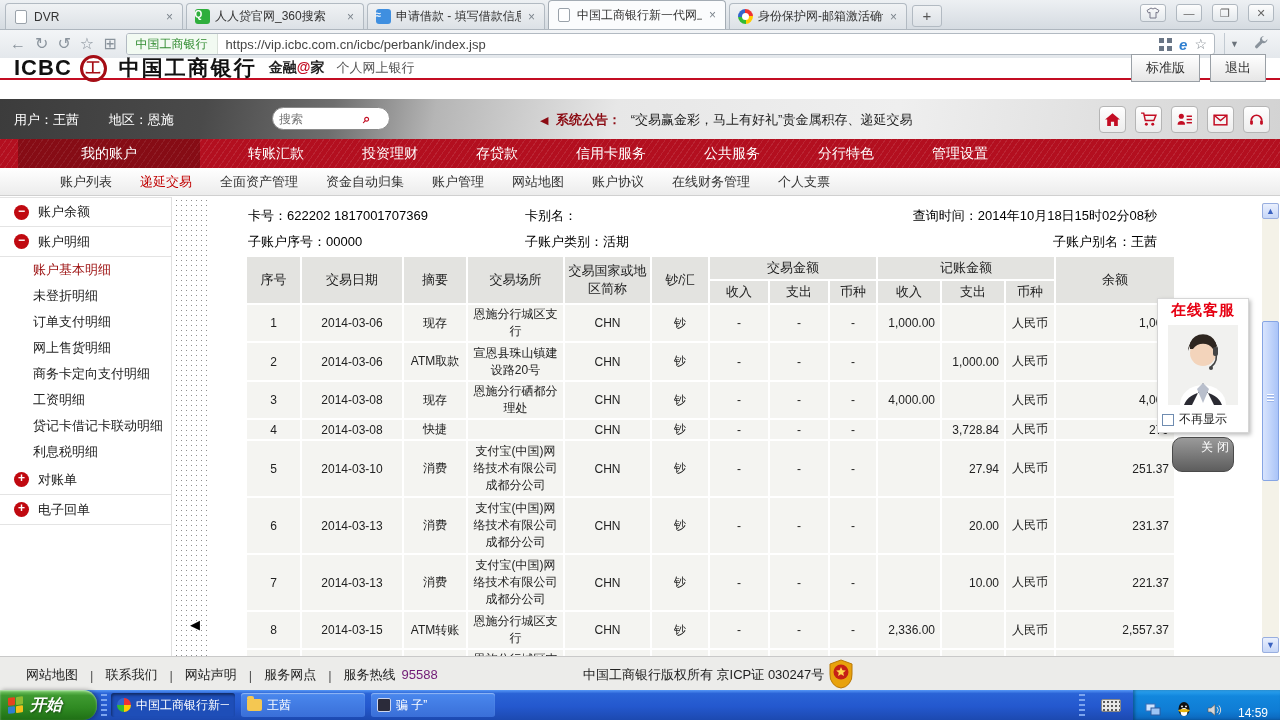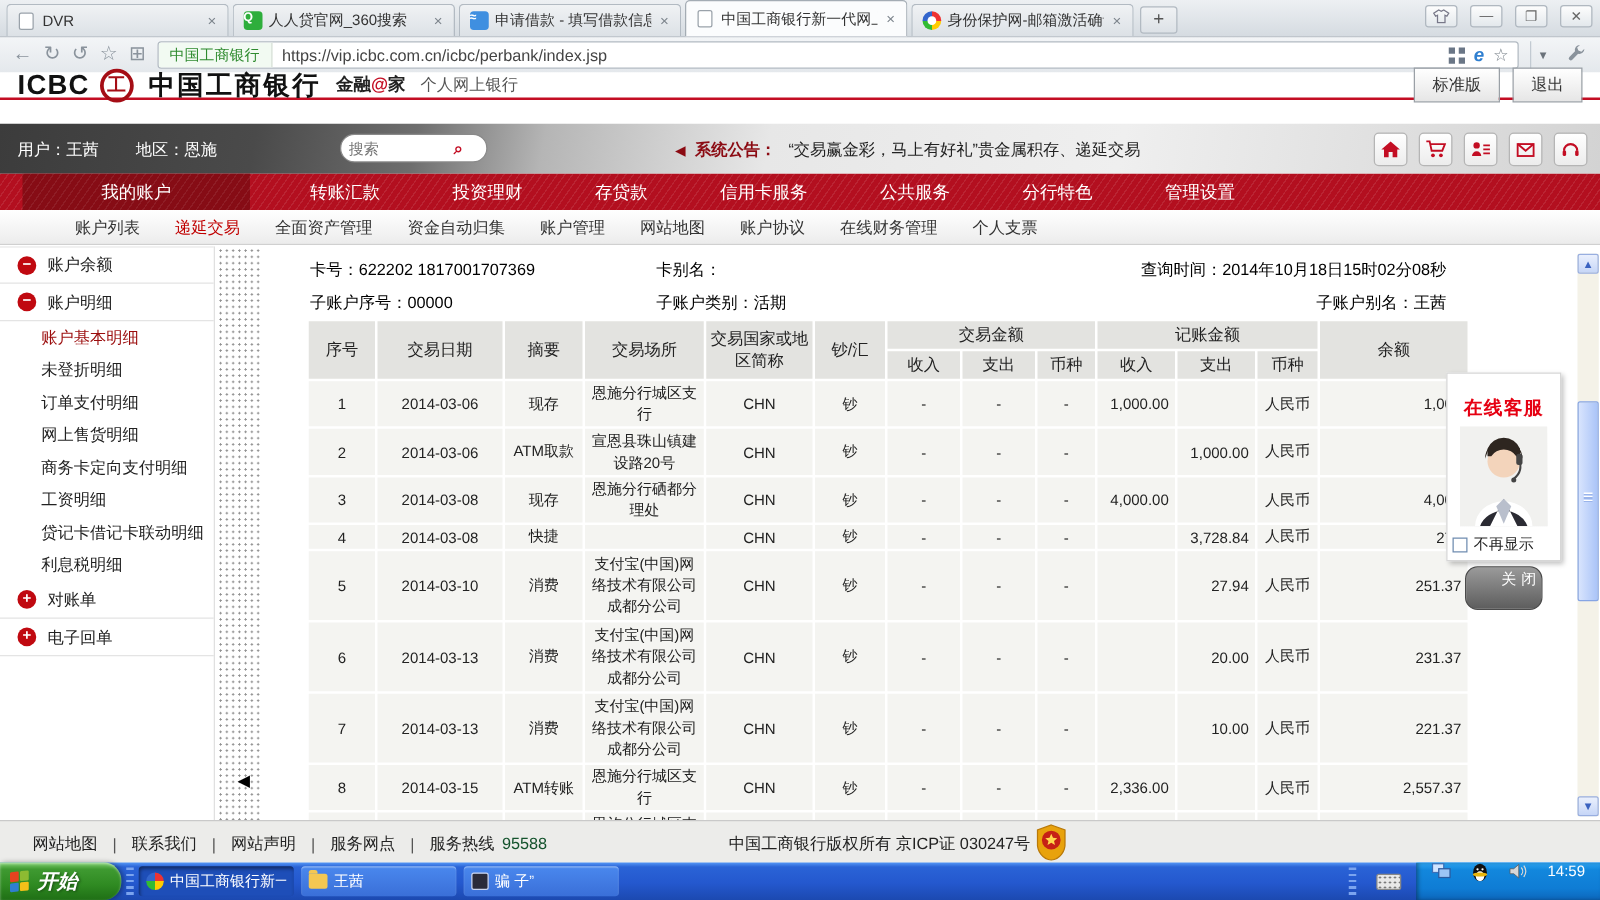--- a/index.html
+++ b/index.html
@@ -123,36 +123,36 @@
   .vscroll { position:absolute; left:1262px; top:6px; width:17px; height:450px; background:#f4f2e8; }
   .sc-btn { position:absolute; left:0; width:17px; height:16px; background:linear-gradient(#eaf0fd,#c6d6f7);
     border:1px solid #98aee0; border-radius:2px; color:#3a62c0; font-size:9px; text-align:center; line-height:14px; }
   .sc-thumb { position:absolute; left:0; top:118px; width:17px; height:160px;
     background:linear-gradient(90deg,#d8e4fd,#aac4f8); border:1px solid #86a5e4; border-radius:2px; }
   .sc-thumb::after { content:""; position:absolute; left:4px; right:4px; top:72px; height:8px;
     background:repeating-linear-gradient(#fff 0 1px,#9ab4ea 1px 2px,transparent 2px 3px); }
   
   .svc-popup { position:absolute; left:949px; top:101px; width:92px; }
   .svc-card { background:#fff; border:1px solid #d6d6d6; box-shadow:2px 2px 4px rgba(0,0,0,.25);
-    padding:18px 4px 4px; }
+    padding:2px 4px 4px; }
   .svc-title { color:#e60012; font-weight:bold; font-size:15px; text-align:center; letter-spacing:1px; }
   .svc-photo { margin:5px auto 0; width:70px; height:80px; position:relative;
     background:linear-gradient(#fbfbfb,#e9e9e9); overflow:hidden; }
   .svc-check { display:flex; align-items:center; gap:5px; margin-top:6px; font-size:12px; color:#222; }
   .svc-check .box { width:12px; height:12px; background:#fff; border:1px solid #6f8cb0; }
   .svc-close { margin:4px auto 16px; width:62px; height:35px; border-radius:10px;
     background:linear-gradient(#9a9a9a,#5d5d5d); color:#fff; font-size:12px; letter-spacing:4px;
     text-align:right; line-height:18px; border:1px solid #4a4a4a; }
   
   .site-footer { position:absolute; top:656px; left:0; right:0; height:36px; background:#ececea;
     border-top:1px solid #c9c9c9; font-size:13px; color:#222; }
   .f-links { position:absolute; left:14px; top:9px; display:flex; align-items:center; }
   .f-link { padding:0 12px; }
   .f-sep { color:#555; }
-  .hotline-num { color:#14532d; margin-left:6px; }
+  .hotline-num { color:#701a75; margin-left:6px; }
   .f-copy { position:absolute; left:583px; top:9px; }
   .f-badge { position:absolute; left:828px; top:2px; width:26px; height:30px; }
   
   .taskbar { position:absolute; top:690px; left:0; right:0; height:30px;
     background:linear-gradient(#5597f6 0%,#2a63d6 12%,#2458ce 55%,#1c49b0 100%); display:flex; align-items:center; }
   .startbtn { width:97px; height:30px; border-radius:0 14px 14px 0;
     background:linear-gradient(#7ed06e 0%,#3f9a31 18%,#2f8a22 60%,#1f6f15 100%);
     display:flex; align-items:center; gap:6px; padding-left:8px;
     box-shadow:inset 0 1px 2px rgba(255,255,255,.5), 2px 0 4px rgba(0,0,0,.35); }
   .start-label { color:#fff; font-size:16px; font-weight:bold; font-style:italic; text-shadow:1px 1px 2px #1a4f12; }
@@ -169,21 +169,21 @@
     background:conic-gradient(#e33 0 25%,#fc0 25% 50%,#3b3 50% 75%,#36c 75% 100%); flex:0 0 14px; }
   .ticon-folder { width:15px; height:12px; background:#f4c752; border-radius:1px 2px 2px 2px;
     position:relative; flex:0 0 15px; }
   .ticon-folder::before { content:""; position:absolute; top:-3px; left:0; width:7px; height:3px;
     background:#f4c752; border-radius:2px 2px 0 0; }
   .ticon-avatar { width:14px; height:14px; background:#2b2b3a; border:1px solid #cdd6ef;
     border-radius:2px; flex:0 0 14px; }
   .tray { margin-left:auto; height:30px; display:flex; align-items:center; }
   .tray-dark { display:flex; align-items:center; gap:8px; padding:0 12px; }
   .tray-light { height:30px; background:linear-gradient(#2fa6f3 0%,#1287dd 20%,#0f7cd4 70%,#0c66bb 100%);
-    box-shadow:inset 2px 0 3px rgba(0,0,0,.3); display:flex; align-items:flex-start; gap:16px; padding:0 12px 0 12px; }
+    box-shadow:inset 2px 0 3px rgba(0,0,0,.3); display:flex; align-items:flex-end; gap:16px; padding:0 12px 0 12px; }
   .clock { color:#fff; font-size:12px; }
   .kbd-icon { width:20px; height:13px; background:#e8e8e8; border:1px solid #888; border-radius:2px;
     background-image:radial-gradient(#555 0.7px,transparent 0.9px); background-size:4px 4px; }
 </style>
 </head>
 <body>
 
 <div class="tabstrip">
   <div id="tabs-container" style="display:flex;align-items:flex-end;">
       <div class="tab">

